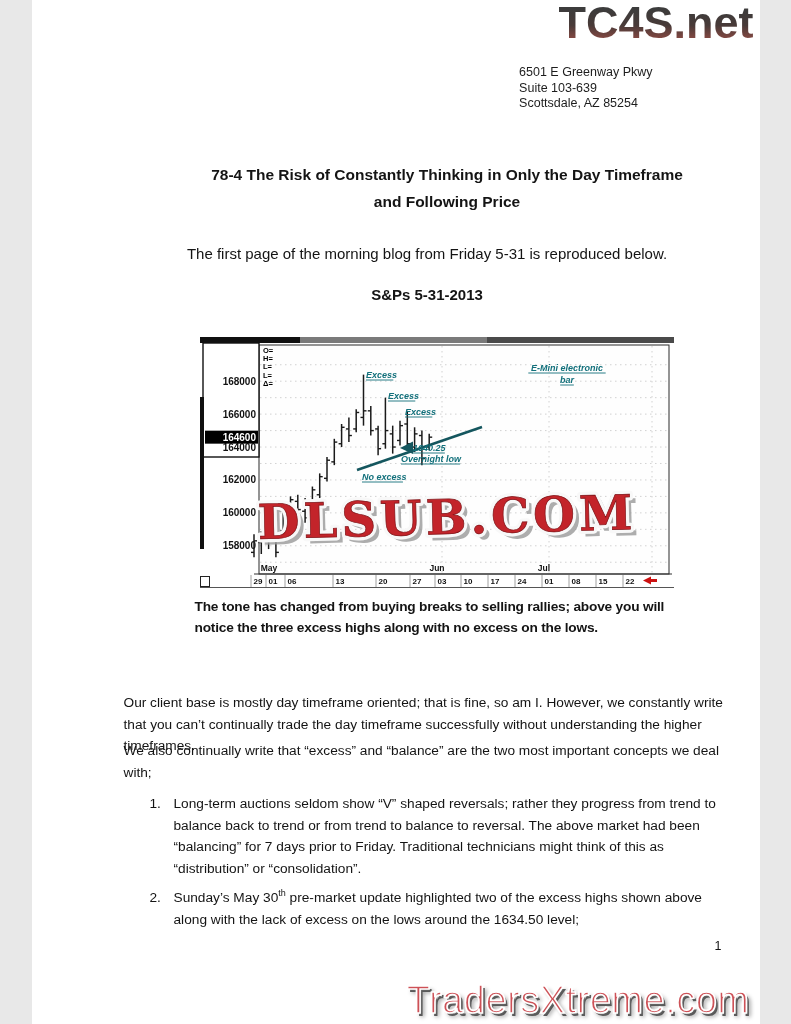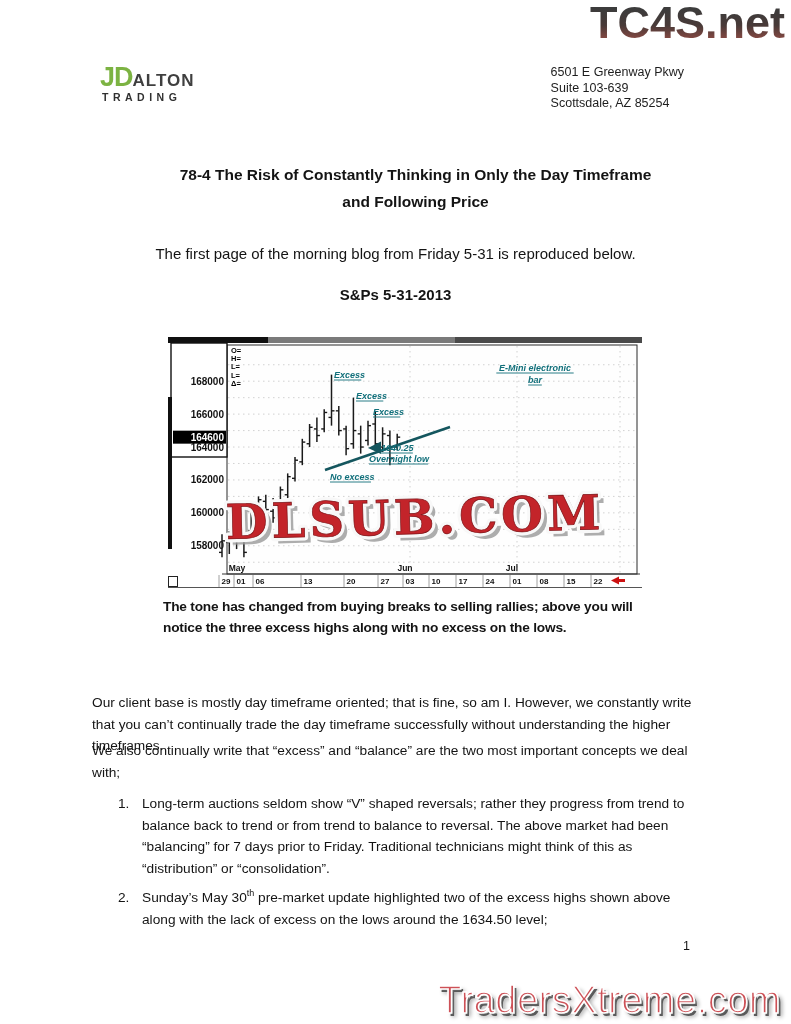--- a/index.html
+++ b/index.html
@@ -1,16 +1,16 @@
 <!DOCTYPE html>
 <html><head>
 <meta charset="utf-8">
 <style>
   html,body{margin:0;padding:0;background:#e8e8e8;}
-  .page{position:relative;width:791px;height:1024px;background:#ffffff;margin:0 auto;
+  .page{position:relative;width:728px;height:1024px;background:#ffffff;margin:0 auto;
         font-family:"Liberation Sans",sans-serif;color:#141414;overflow:hidden;}
 
   
   .tc4s{position:absolute;top:0px;right:6px;font-size:45px;font-weight:bold;letter-spacing:0px;
         background:linear-gradient(180deg,#3c3c3c 18%,#483a38 55%,#8c4a43 88%);
         -webkit-background-clip:text;background-clip:text;color:transparent;line-height:46px;}
   .jdlogo{position:absolute;left:100px;top:64px;line-height:1;}
   .jdlogo .row1{display:flex;align-items:baseline;}
   .jd-green{color:#7cb342;font-size:27px;font-weight:bold;letter-spacing:-1px;}
   .jd-alton{color:#3f3f3f;font-size:17px;font-weight:bold;letter-spacing:1px;}
@@ -42,27 +42,20 @@
           color:#cd5157;-webkit-text-stroke:1.6px #ffffff;
           text-shadow:0 0 2px #ffffff,2.5px 2.5px 0 #5a5a5a,4px 4px 4px #9a9a9a;}
 </style>
 </head>
 <body>
 
 <div class="page">
 
   <div class="tc4s">TC4S.net</div>
 
-  <div class="jdlogo">
-    <div class="row1">
-      <span class="jd-green">JD</span>
-      <span class="jd-alton">ALTON</span>
-    </div>
-    <div class="jd-trading">TRADING</div>
-  </div>
 
   <div class="address">
     <div>6501 E Greenway Pkwy</div>
     <div>Suite 103-639</div>
     <div>Scottsdale, AZ 85254</div>
   </div>
 
   <div class="title">
     <div>78-4 The Risk of Constantly Thinking in Only the Day Timeframe</div>
     <div>and Following Price</div>

